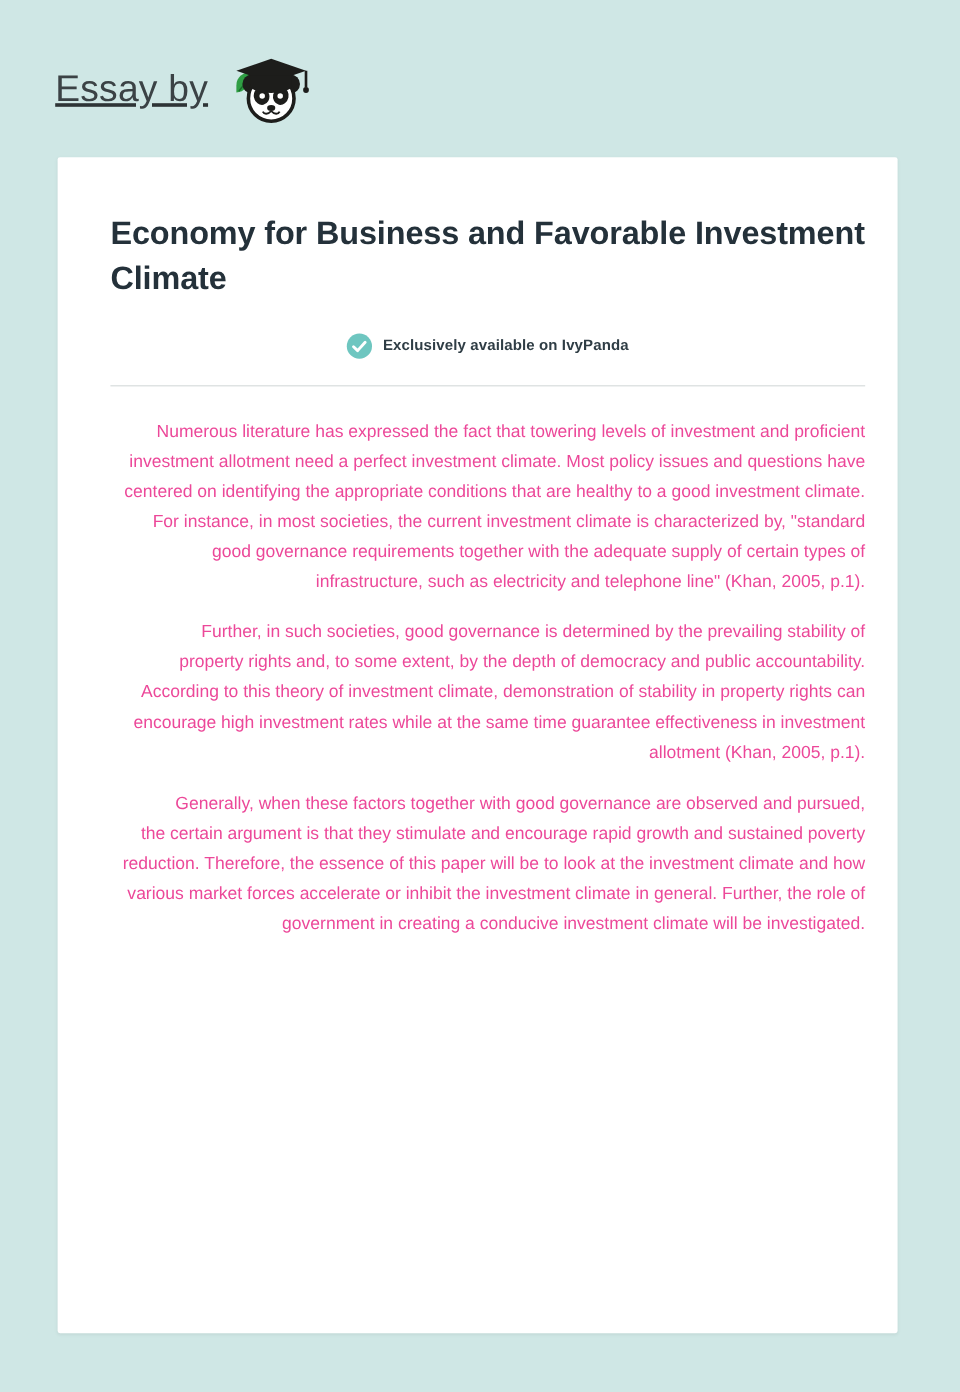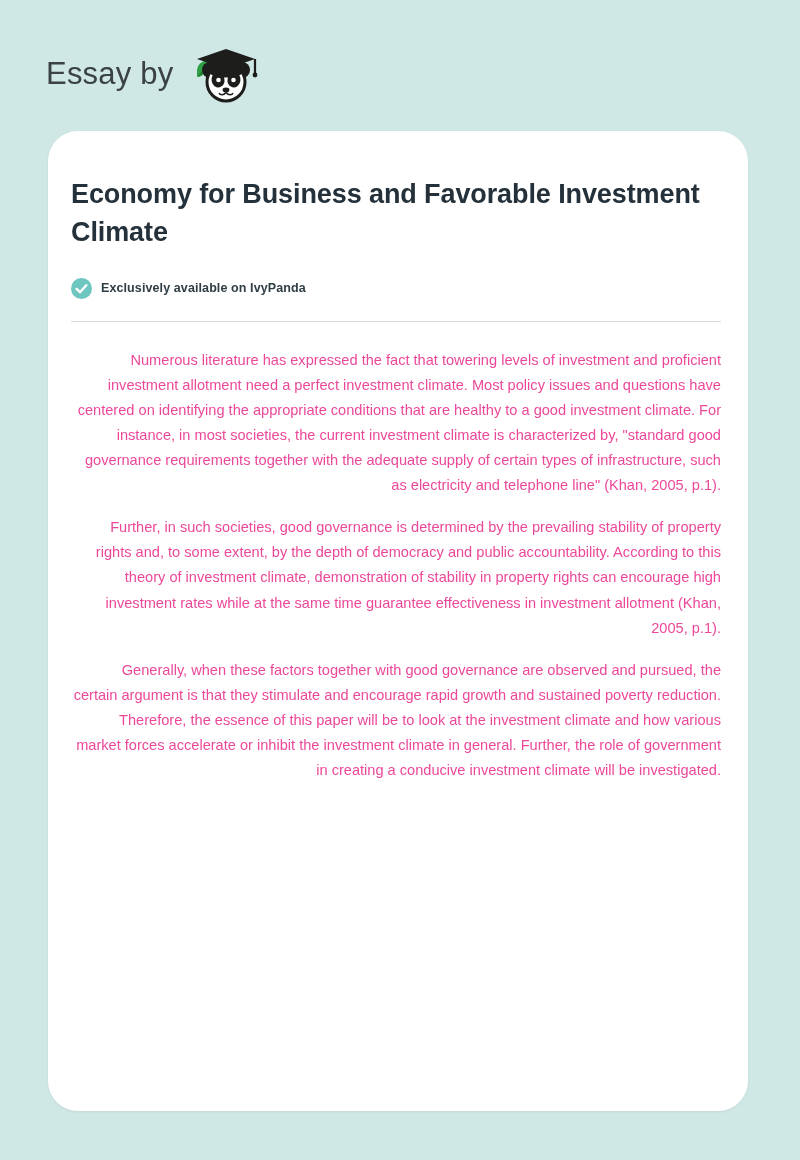--- a/index.html
+++ b/index.html
@@ -21,20 +21,21 @@
     height: 1160px;
     position: relative;
   }
 
   
   .header {
     display: flex;
     align-items: center;
     padding: 38px 0 0 46px;
     height: 110px;
+    text-decoration: underline;
   }
   .header-text {
     font-size: 31px;
     color: #3b4245;
     letter-spacing: 0.2px;
     font-weight: 400;
   }
   .brand {
     display: flex;
     align-items: center;
@@ -61,39 +62,40 @@
   }
 
   
   .card {
     position: absolute;
     left: 48px;
     top: 131px;
     width: 700px;
     height: 980px;
     background: #ffffff;
-    border-radius: 30px;
+    border-radius: 2px;
     box-shadow: 0 1px 3px rgba(0,0,0,0.06);
-    padding: 44px 27px 40px 23px;
+    padding: 44px 27px 40px 44px;
   }
 
   .doc-title {
     font-size: 27px;
     line-height: 1.42;
     font-weight: bold;
     color: #24313a;
     margin: 0 0 26px 0;
     letter-spacing: -0.1px;
   }
 
   .exclusive {
     display: flex;
     align-items: center;
     gap: 9px;
     margin-bottom: 22px;
+    justify-content: center;
   }
   .check-badge {
     width: 21px;
     height: 21px;
     border-radius: 50%;
     background: #6ec6c0;
     display: inline-flex;
     align-items: center;
     justify-content: center;
     flex: 0 0 auto;

